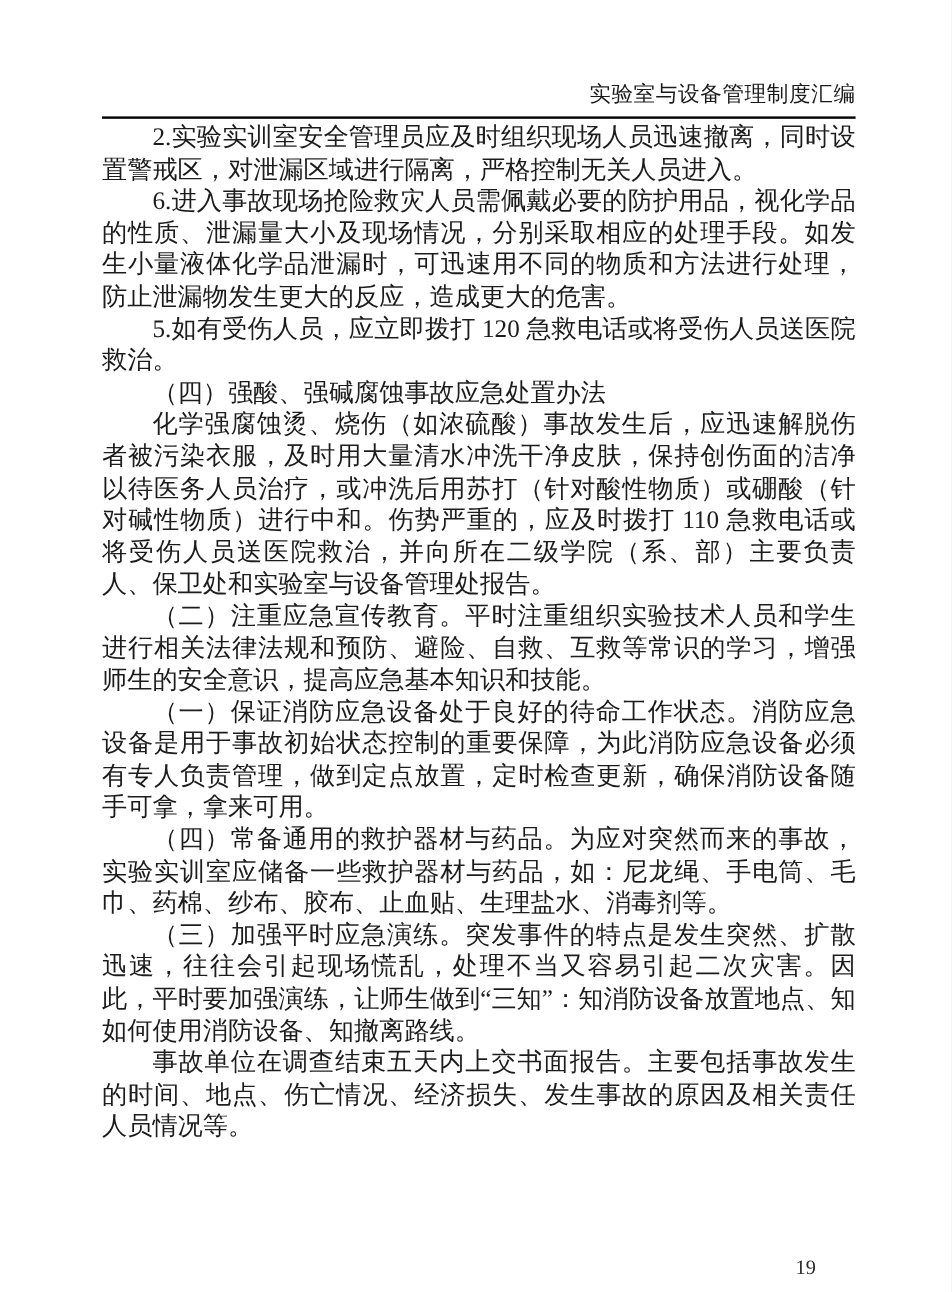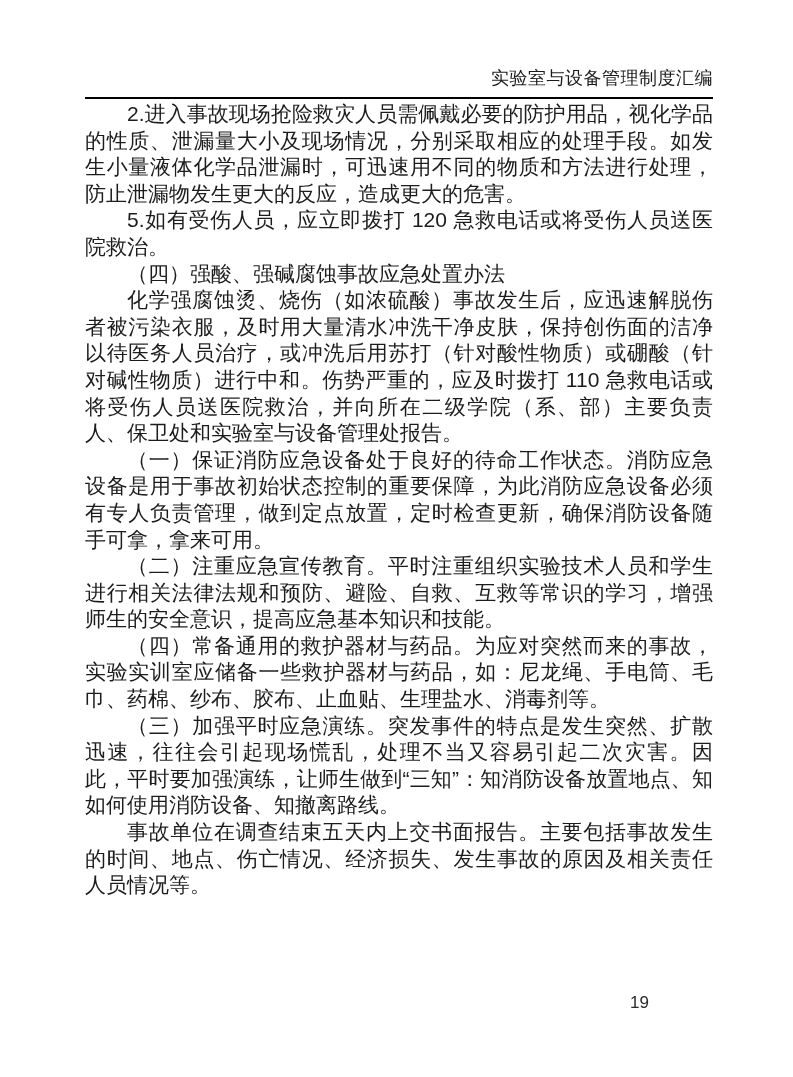--- a/index.html
+++ b/index.html
@@ -6,21 +6,21 @@
     margin: 0;
     padding: 0;
     background: #e8e8e8;
   }
   .page {
     position: relative;
     width: 793px;
     height: 1077px;
     margin: 0 auto;
     background: #ffffff;
-    font-family: Liberation Sans, sans-serif;
+    font-family: Liberation Serif, serif;
     color: #1e1e1e;
     overflow: hidden;
     box-sizing: border-box;
   }
   .header {
     position: absolute;
     top: 66px;
     left: 85px;
     width: 628px;
     text-align: right;
@@ -50,44 +50,45 @@
     color: #1c1c1c;
   }
   .content p {
     margin: 0;
     padding: 0;
     text-indent: 2em;
     word-break: break-all;
   }
   .page-number {
     position: absolute;
-    top: 993px;
+    top: 1047px;
     left: 630px;
     width: 83px;
-    text-align: left;
+    text-align: center;
     font-size: 17px;
     color: #2a2a2a;
   }
 </style>
 </head>
 <body>
 
 <div class="page">
 
   <div class="header">实验室与设备管理制度汇编</div>
 
   <div class="header-rule"></div>
 
   <div class="content">
-    <p>2.进入事故现场抢险救灾人员需佩戴必要的防护用品，视化学品的性质、泄漏量大小及现场情况，分别采取相应的处理手段。如发生小量液体化学品泄漏时，可迅速用不同的物质和方法进行处理，防止泄漏物发生更大的反应，造成更大的危害。</p>
+    <p>2.实验实训室安全管理员应及时组织现场人员迅速撤离，同时设置警戒区，对泄漏区域进行隔离，严格控制无关人员进入。</p>
+    <p>6.进入事故现场抢险救灾人员需佩戴必要的防护用品，视化学品的性质、泄漏量大小及现场情况，分别采取相应的处理手段。如发生小量液体化学品泄漏时，可迅速用不同的物质和方法进行处理，防止泄漏物发生更大的反应，造成更大的危害。</p>
     <p>5.如有受伤人员，应立即拨打 120 急救电话或将受伤人员送医院救治。</p>
     <p>（四）强酸、强碱腐蚀事故应急处置办法</p>
     <p>化学强腐蚀烫、烧伤（如浓硫酸）事故发生后，应迅速解脱伤者被污染衣服，及时用大量清水冲洗干净皮肤，保持创伤面的洁净以待医务人员治疗，或冲洗后用苏打（针对酸性物质）或硼酸（针对碱性物质）进行中和。伤势严重的，应及时拨打 110 急救电话或将受伤人员送医院救治，并向所在二级学院（系、部）主要负责人、保卫处和实验室与设备管理处报告。</p>
+    <p>（二）注重应急宣传教育。平时注重组织实验技术人员和学生进行相关法律法规和预防、避险、自救、互救等常识的学习，增强师生的安全意识，提高应急基本知识和技能。</p>
     <p>（一）保证消防应急设备处于良好的待命工作状态。消防应急设备是用于事故初始状态控制的重要保障，为此消防应急设备必须有专人负责管理，做到定点放置，定时检查更新，确保消防设备随手可拿，拿来可用。</p>
-    <p>（二）注重应急宣传教育。平时注重组织实验技术人员和学生进行相关法律法规和预防、避险、自救、互救等常识的学习，增强师生的安全意识，提高应急基本知识和技能。</p>
     <p>（四）常备通用的救护器材与药品。为应对突然而来的事故，实验实训室应储备一些救护器材与药品，如：尼龙绳、手电筒、毛巾、药棉、纱布、胶布、止血贴、生理盐水、消毒剂等。</p>
     <p>（三）加强平时应急演练。突发事件的特点是发生突然、扩散迅速，往往会引起现场慌乱，处理不当又容易引起二次灾害。因此，平时要加强演练，让师生做到“三知”：知消防设备放置地点、知如何使用消防设备、知撤离路线。</p>
     <p>事故单位在调查结束五天内上交书面报告。主要包括事故发生的时间、地点、伤亡情况、经济损失、发生事故的原因及相关责任人员情况等。</p>
 
   </div>
 
   <div class="page-number">19</div>
 
 </div>
 

